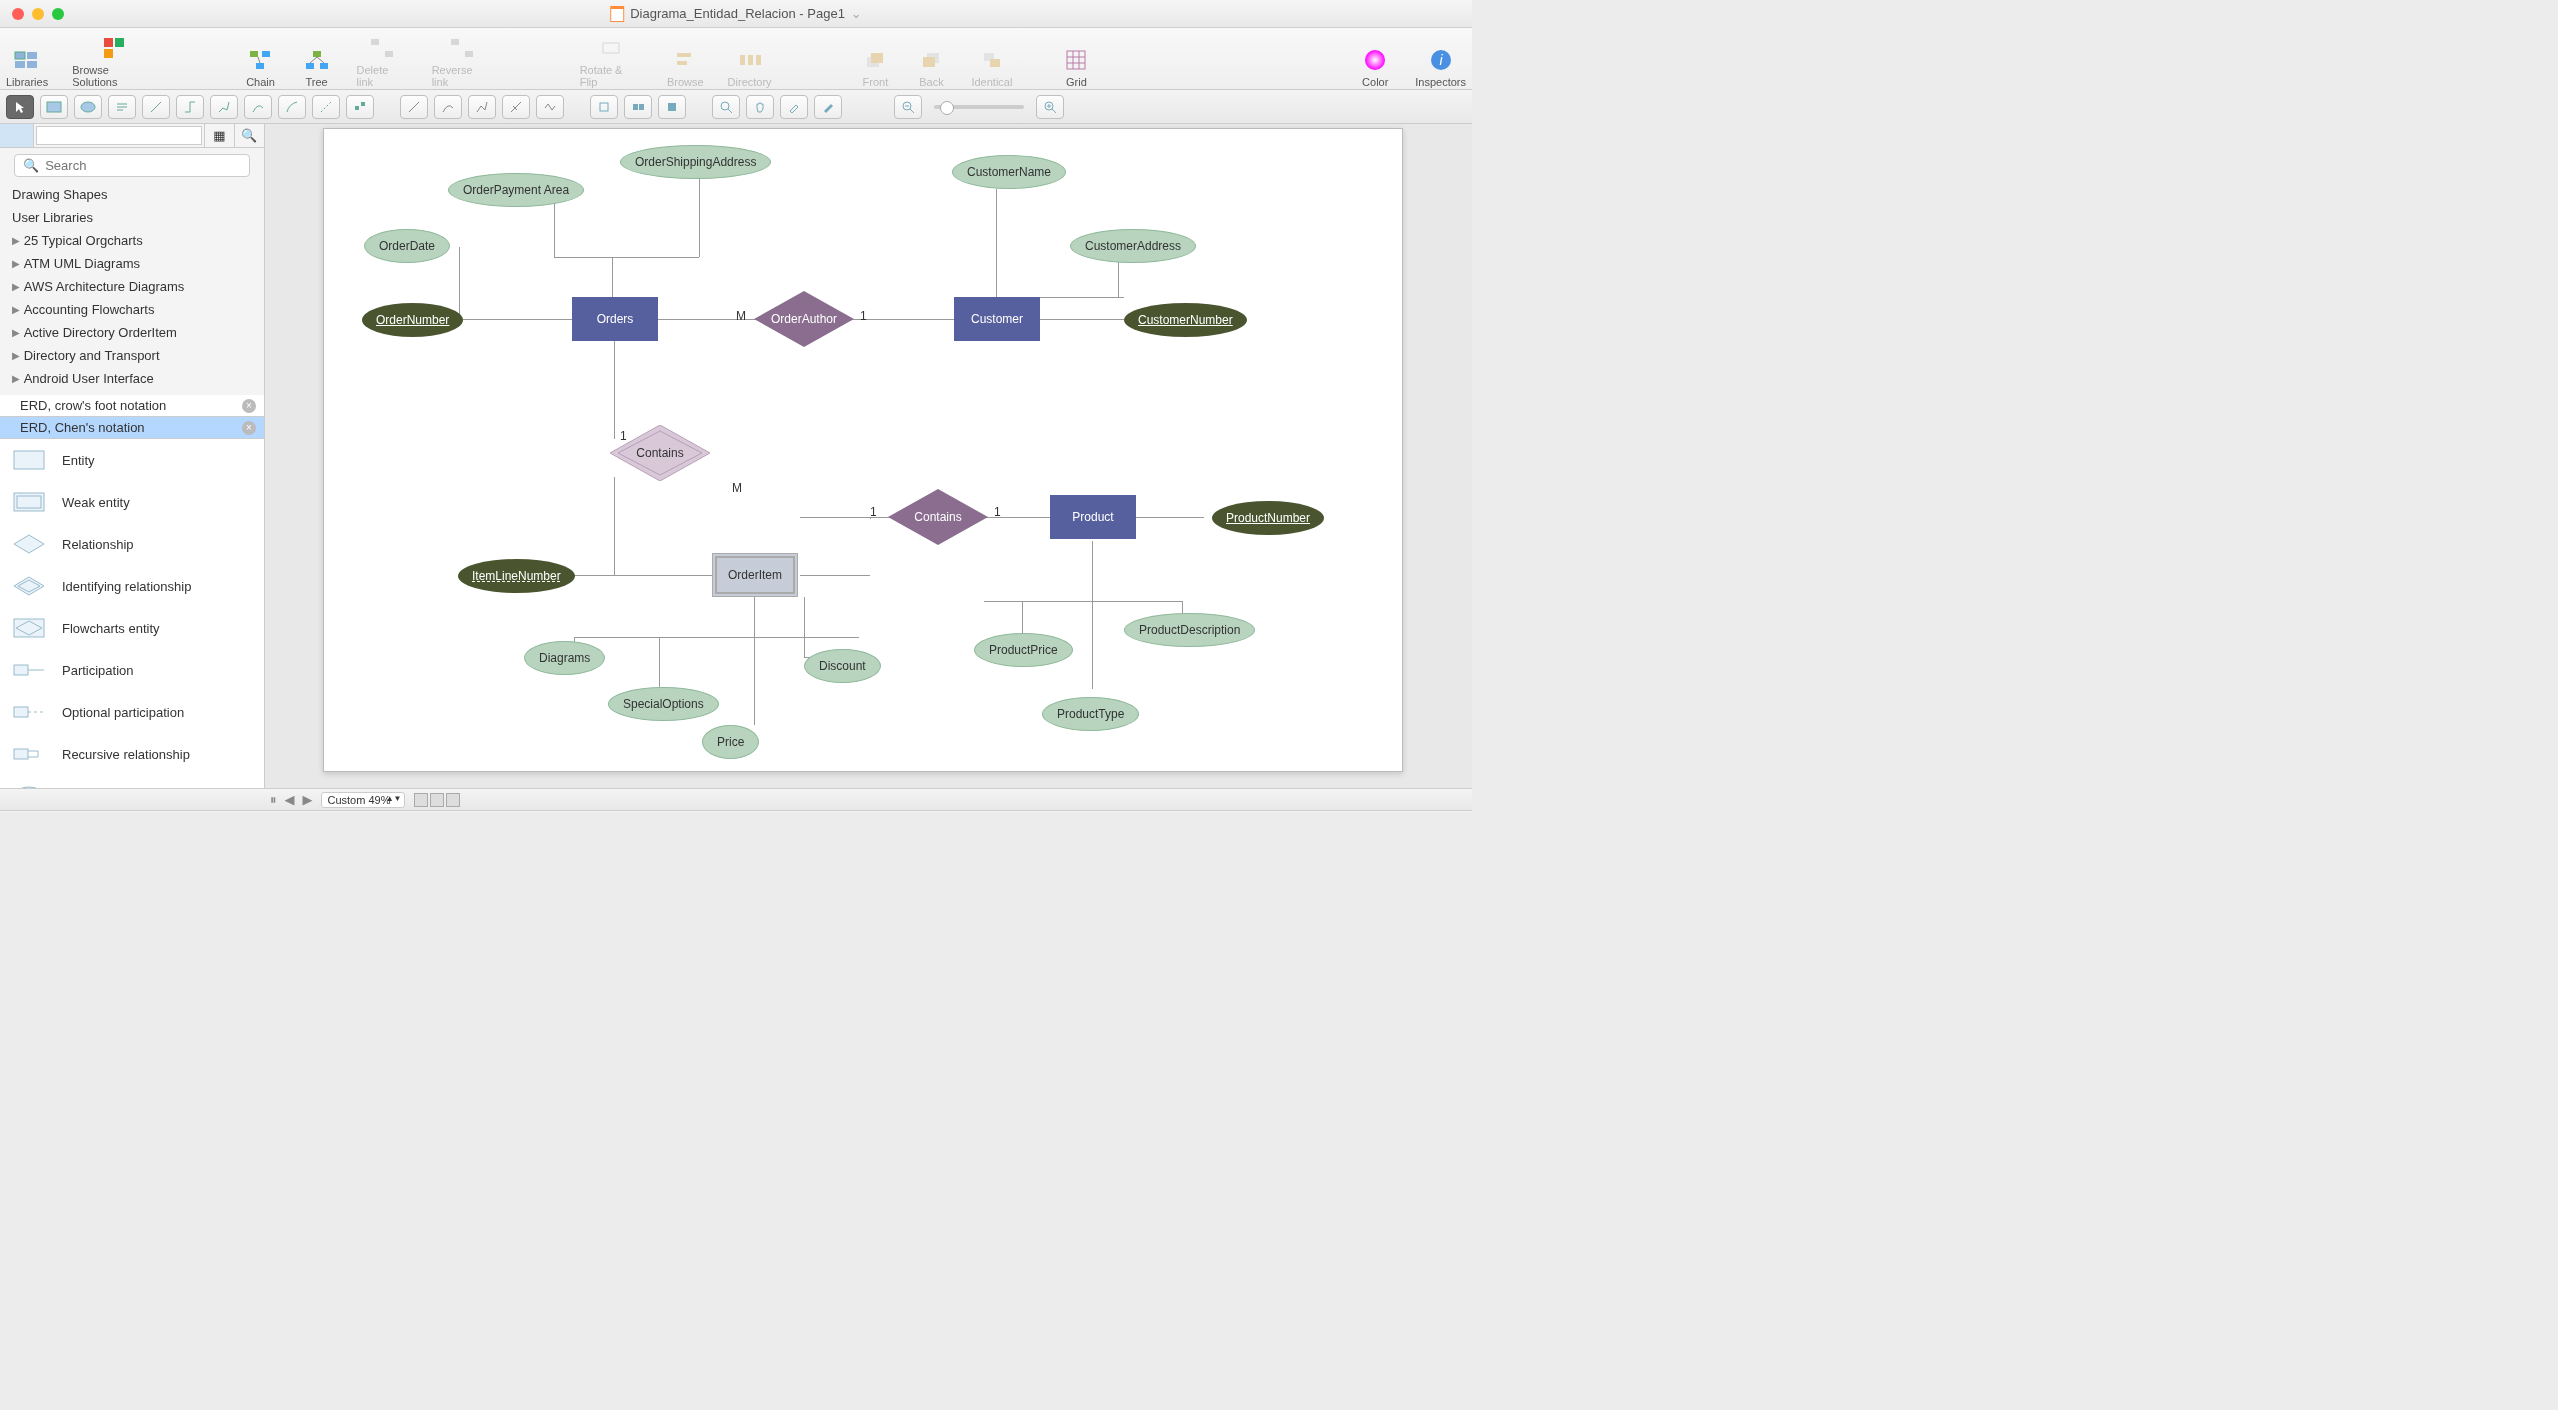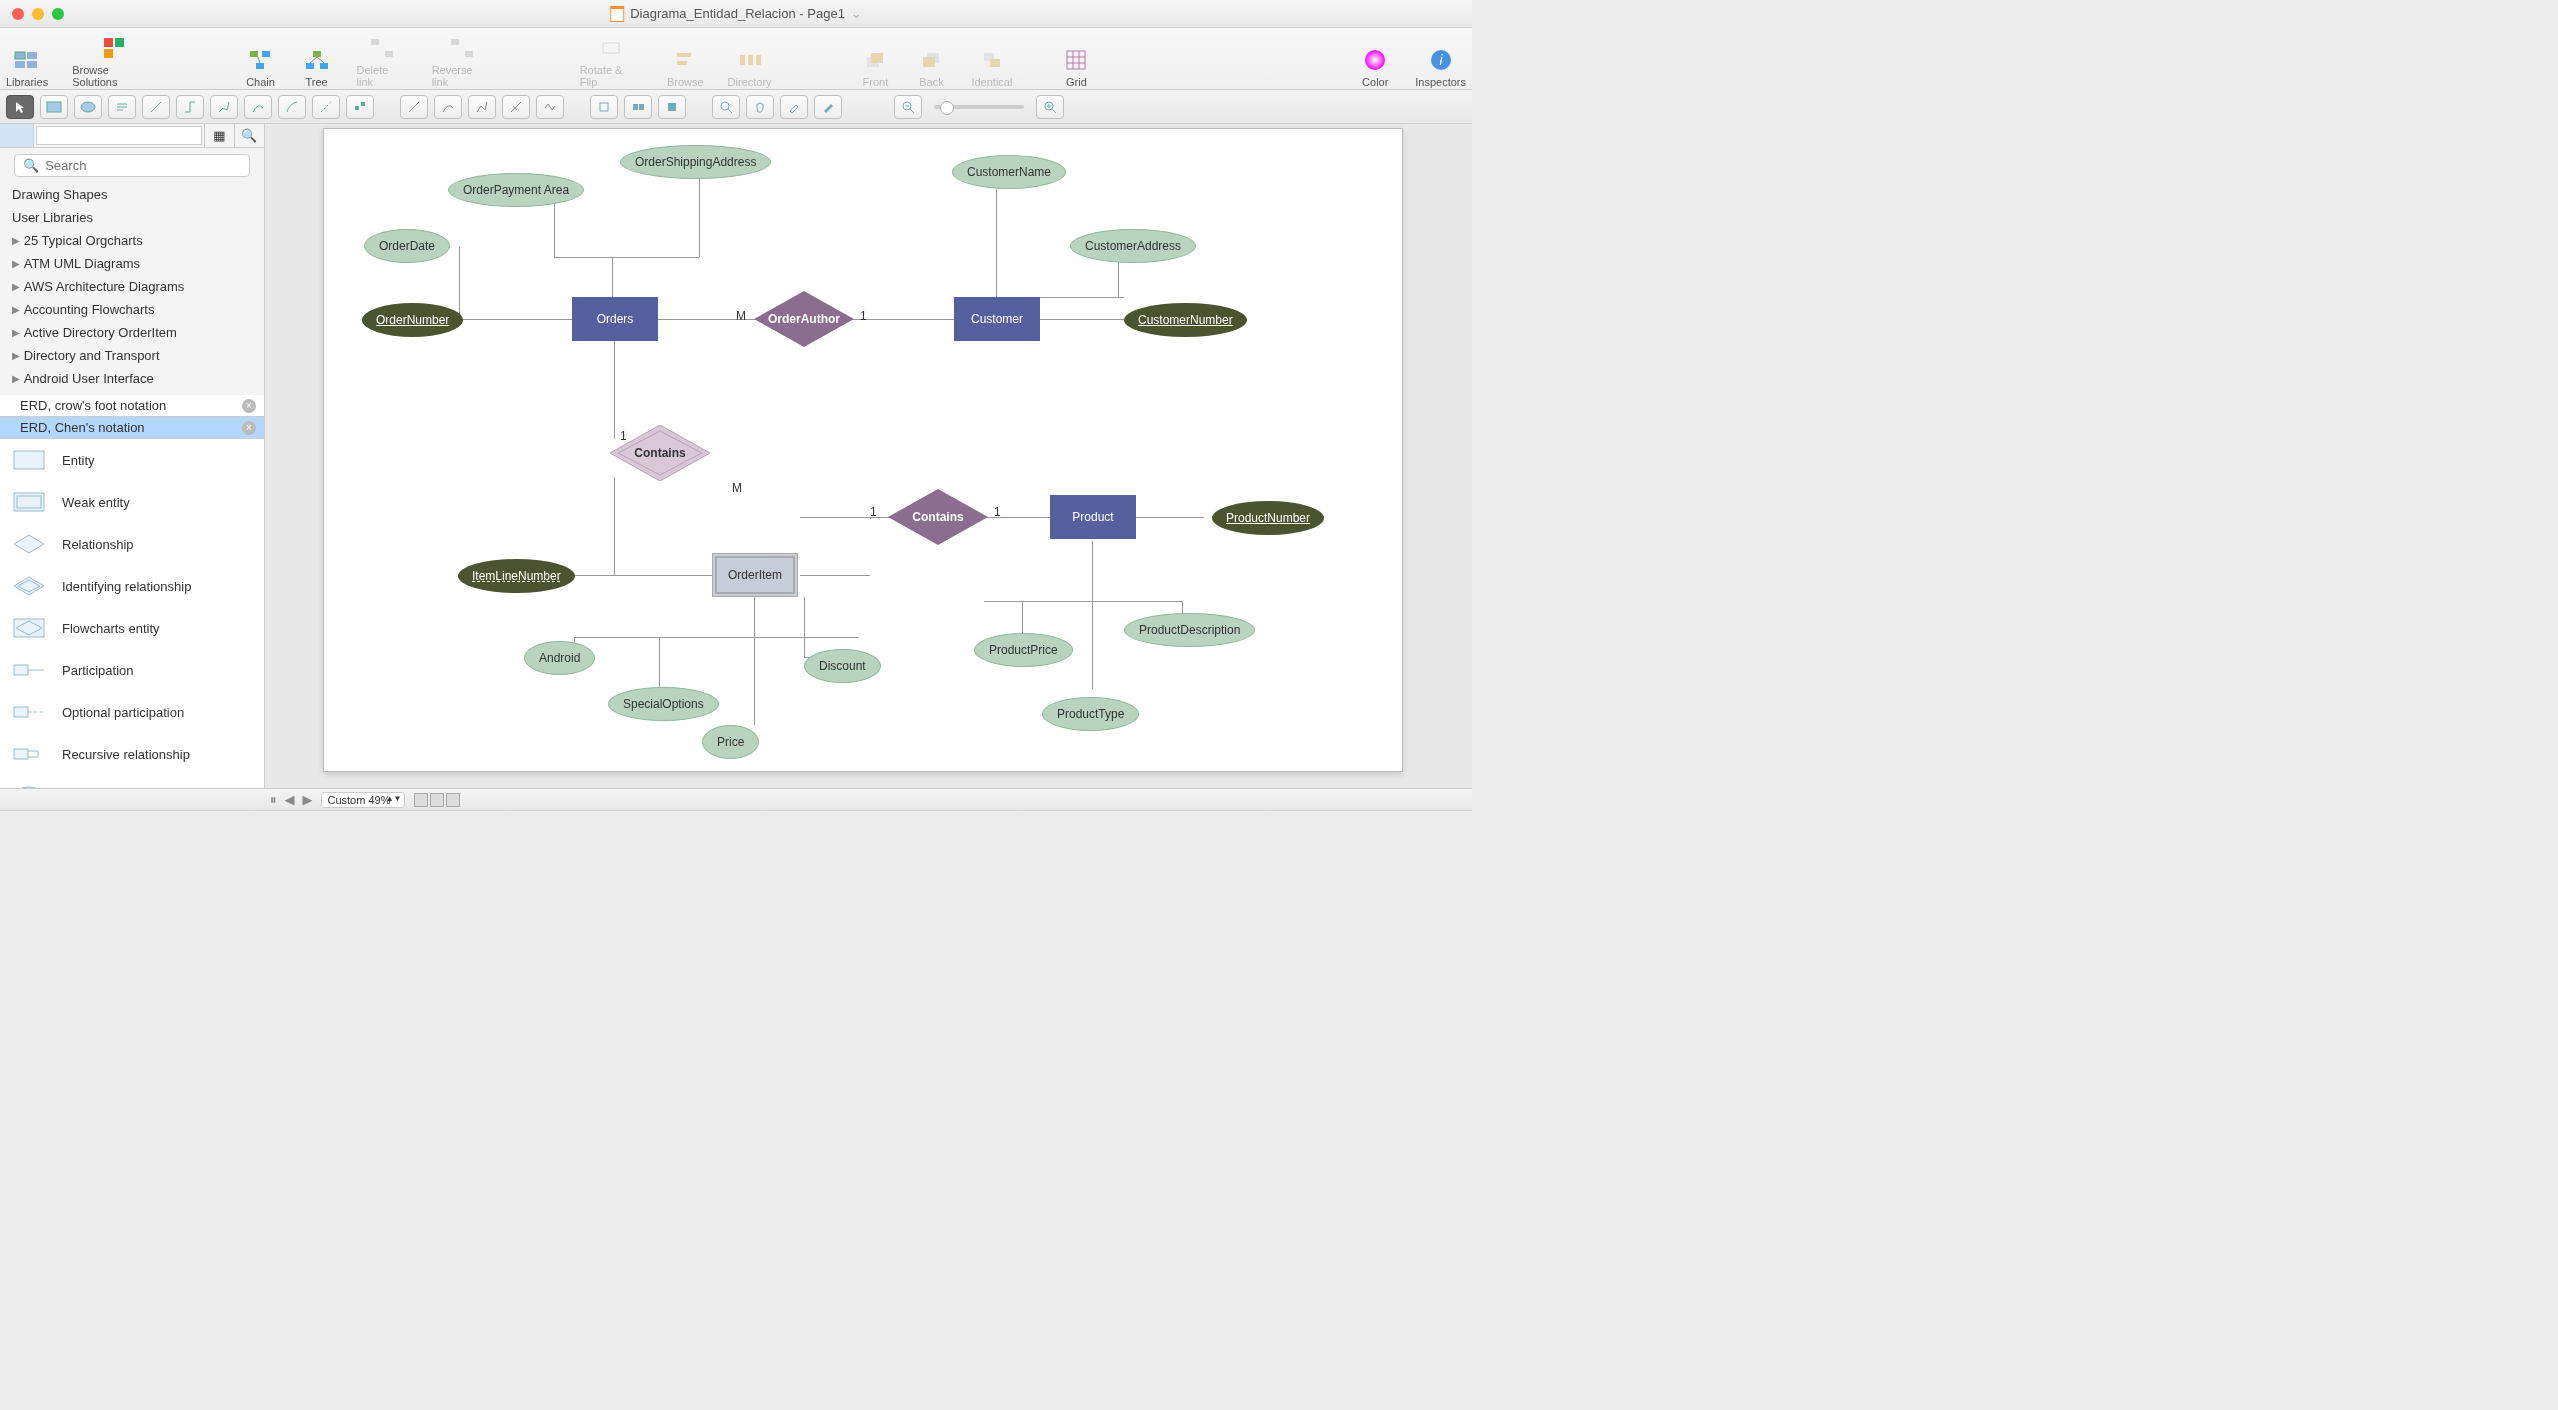--- a/index.html
+++ b/index.html
@@ -50,21 +50,21 @@
 .canvas-area { flex: 1; background: #e8e8e8; position: relative; overflow: hidden; }
 .page { position: absolute; left: 58px; top: 4px; width: 1080px; height: 644px; background: #fff; border: 1px solid #bbb; box-shadow: 0 2px 6px rgba(0,0,0,.15); }
 
 .erd { position: absolute; font-size: 12px; display: flex; align-items: center; justify-content: center; text-align: center; }
 .entity { background: #57609f; color: #fff; width: 86px; height: 44px; }
 .weak { background: #c7cdd8; color: #333; width: 86px; height: 44px; outline: 2px solid #aaa; outline-offset: -5px; border: 1px solid #aaa; }
 .attr { background: #b8d4bf; border: 1px solid #8fb99a; color: #333; border-radius: 50%; padding: 0 14px; height: 34px; }
 .keyattr { background: #4a5530; color: #fff; border-radius: 50%; padding: 0 14px; height: 34px; text-decoration: underline; }
 .rel { width: 100px; height: 56px; color: #fff; }
 .rel svg, .rel2 svg { position: absolute; top: 0; left: 0; }
-.rel span, .rel2 span { position: relative; z-index: 1; font-weight: bold; }
+.rel span, .rel2 span { position: relative; z-index: 1; }
 .rel2 { width: 100px; height: 56px; color: #333; }
 .card { position: absolute; font-size: 12px; color: #333; }
 .line { position: absolute; background: #999; }
 
 .statusbar { height: 22px; background: linear-gradient(#f4f4f4,#e6e6e6); border-top: 1px solid #ccc; display: flex; align-items: center; font-size: 12px; color: #444; }
 .bottombar { height: 22px; background: linear-gradient(#f4f4f4,#e8e8e8); border-top: 1px solid #ccc; display: flex; align-items: center; gap: 8px; padding-left: 270px; }
 .zoom-sel { border: 1px solid #ccc; background: #fff; padding: 1px 14px 1px 6px; font-size: 11px; border-radius: 3px; position: relative; }
 </style>
 </head>
 <body>
@@ -623,21 +623,21 @@
       <div class="card" style="left:296px;top:300px">1</div>
       <div class="card" style="left:408px;top:352px">M</div>
 
       <div class="erd weak" style="left:388px;top:424px">
           <span>OrderItem</span>
         </div>
       <div class="erd keyattr" style="left:134px;top:430px;text-decoration-style:dashed">
           <span>ItemLineNumber</span>
         </div>
       <div class="erd attr" style="left:200px;top:512px">
-          <span>Android</span>
+          <span>Diagrams</span>
         </div>
       <div class="erd attr" style="left:284px;top:558px">
           <span>SpecialOptions</span>
         </div>
       <div class="erd attr" style="left:378px;top:596px">
           <span>Price</span>
         </div>
       <div class="erd attr" style="left:480px;top:520px">
           <span>Discount</span>
         </div>

